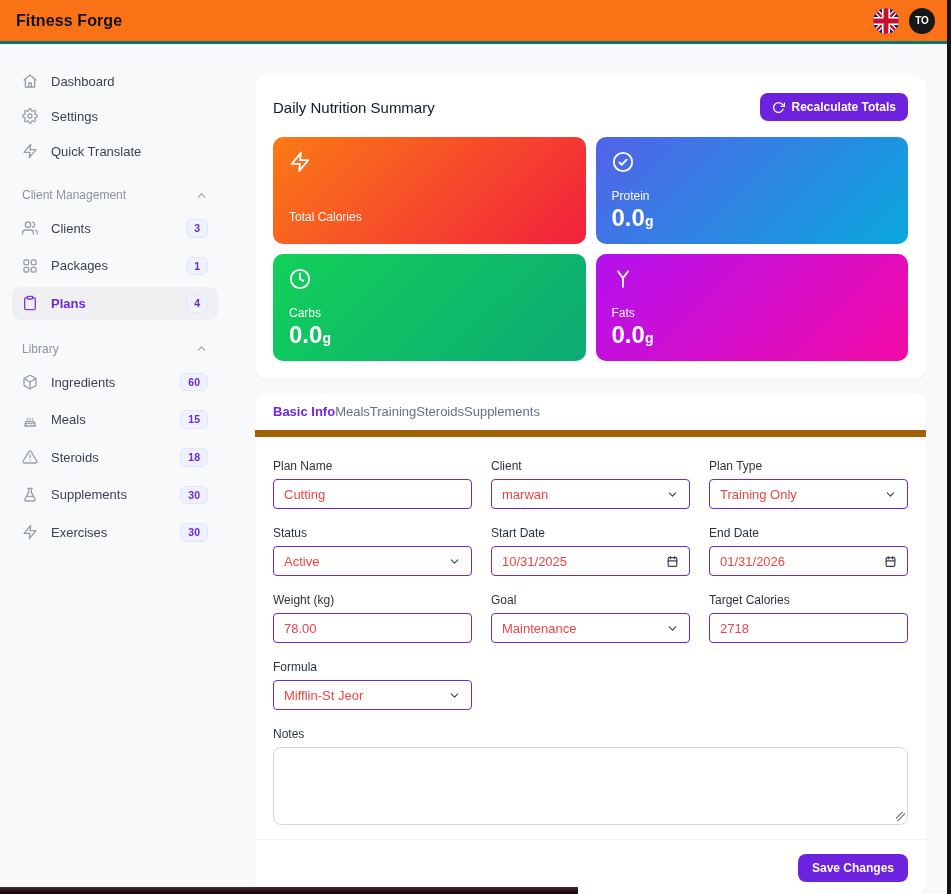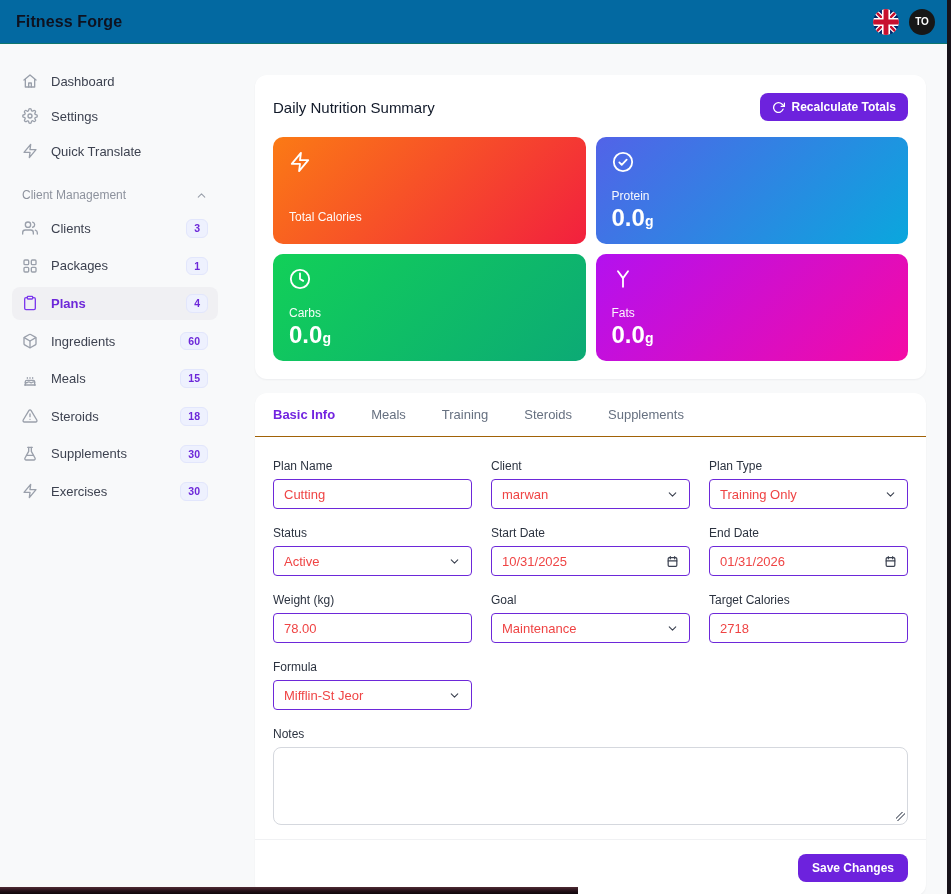--- a/index.html
+++ b/index.html
@@ -5,21 +5,21 @@
   * { box-sizing: border-box; }
   html,body { margin:0; padding:0; }
   body {
     width:951px; height:894px; position:relative; overflow:hidden;
     background:#f8f9fa; font-family:"Liberation Sans", sans-serif; color:#111827;
   }
   svg { display:block; }
 
   
   .header {
-    height:44px; background:#0369a1; border-bottom:1px solid #0f766e;
+    height:44px; background:#f97316; border-bottom:3px solid #0f766e;
     display:flex; align-items:center; justify-content:space-between; padding:0 16px;
   }
   .brand { font-size:16px; font-weight:700; color:#0e1220; letter-spacing:.1px; }
   .header-right { display:flex; align-items:center; gap:10px; }
   .flag { width:26px; height:26px; border-radius:50%; overflow:hidden; cursor:pointer; }
   .avatar {
     width:26px; height:26px; border-radius:50%; background:#171717; color:#fff;
     font-size:10px; font-weight:600; display:flex; align-items:center; justify-content:center; cursor:pointer;
   }
 
@@ -64,22 +64,22 @@
     display:flex; flex-direction:column;
   }
   .stat-icon { margin-bottom:auto; }
   .stat-label { font-size:12px; margin-bottom:3px; opacity:.96; }
   .stat-value { font-size:24px; font-weight:700; line-height:1; }
   .stat-unit { font-size:14px; font-weight:700; }
 
   
   .form-card { margin-top:14px; }
   .tab-bar {
-    display:flex; gap:36px; height:44px; align-items:center;
-    padding:0 18px; border-bottom:1px solid #a16207;
+    display:flex; height:44px; align-items:center;
+    padding:0 18px; border-bottom:7px solid #a16207;
   }
   .tab { font-size:13px; color:#667080; cursor:pointer; }
   .tab.active { color:#7224e0; font-weight:700; }
 
   .form { padding:22px 18px 0 18px; }
   .form-grid { display:grid; grid-template-columns:1fr 1fr 1fr; column-gap:19px; row-gap:17px; }
   .field label { display:block; font-size:12px; color:#2c3340; margin-bottom:6px; }
   .control {
     height:30px; width:100%; border:1px solid #6d28d9; border-radius:4px; background:#fff;
     display:flex; align-items:center; justify-content:space-between; gap:8px;
@@ -211,20 +211,28 @@
       <span class="ic">
         <svg width="16" height="16" viewBox="0 0 24 24" fill="none" stroke="currentColor" stroke-width="2" stroke-linecap="round" stroke-linejoin="round">
             <path d="M16 4h2a2 2 0 0 1 2 2v14a2 2 0 0 1-2 2H6a2 2 0 0 1-2-2V6a2 2 0 0 1 2-2h2"></path>
             <rect x="8" y="2" width="8" height="4" rx="1"></rect>
           </svg>
       </span>
       <span>Plans</span>
       <span class="badge">4</span>
     </div>
 
+    <div class="section-head">
+      <span>Library</span>
+      <span class="ic">
+        <svg width="13" height="13" viewBox="0 0 24 24" fill="none" stroke="currentColor" stroke-width="2" stroke-linecap="round" stroke-linejoin="round">
+            <polyline points="18 15 12 9 6 15"></polyline>
+          </svg>
+      </span>
+    </div>
 
     <div class="nav-item">
       <span class="ic">
         <svg width="16" height="16" viewBox="0 0 24 24" fill="none" stroke="currentColor" stroke-width="2" stroke-linecap="round" stroke-linejoin="round">
             <path d="M21 16V8a2 2 0 0 0-1-1.73l-7-4a2 2 0 0 0-2 0l-7 4A2 2 0 0 0 3 8v8a2 2 0 0 0 1 1.73l7 4a2 2 0 0 0 2 0l7-4A2 2 0 0 0 21 16z"></path>
             <polyline points="3.27 6.96 12 12.01 20.73 6.96"></polyline>
             <line x1="12" y1="22.08" x2="12" y2="12"></line>
           </svg>
       </span>
       <span>Ingredients</span>

